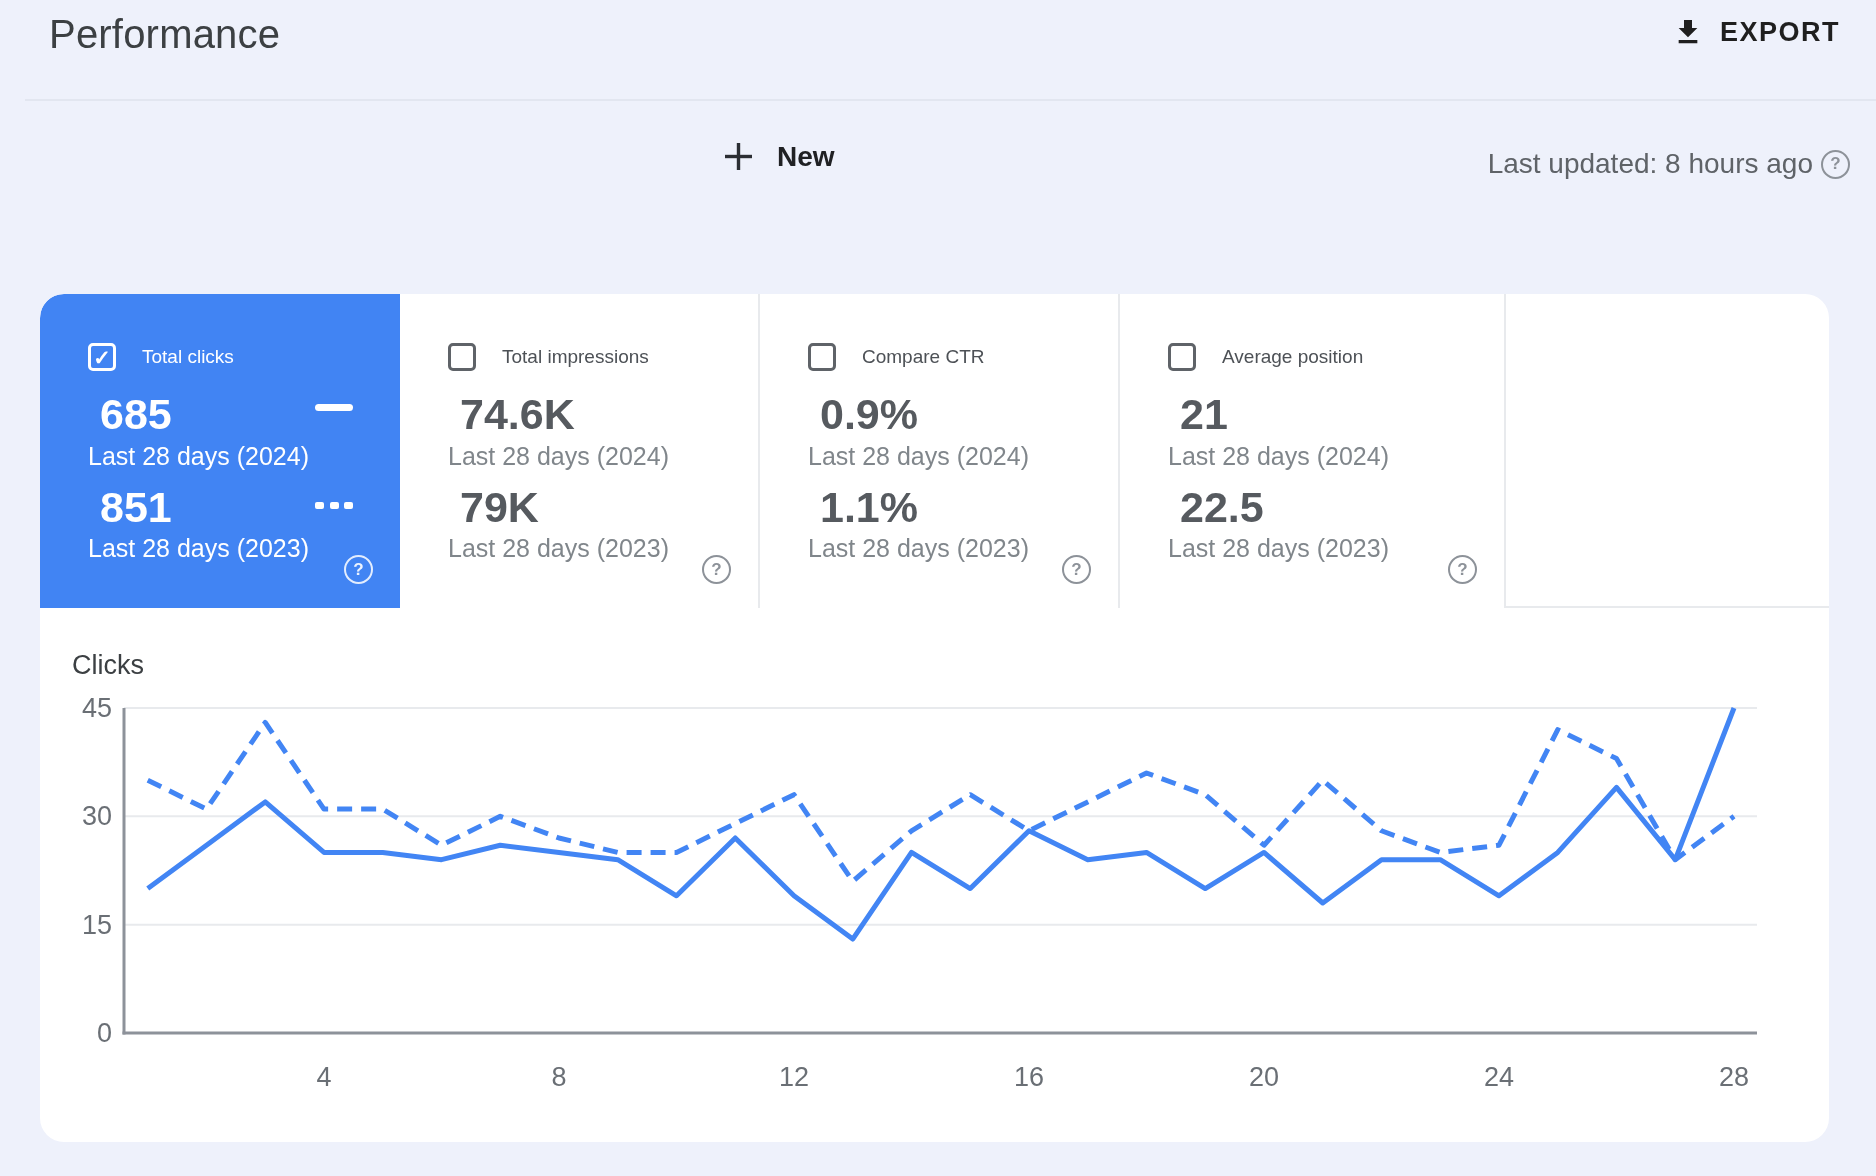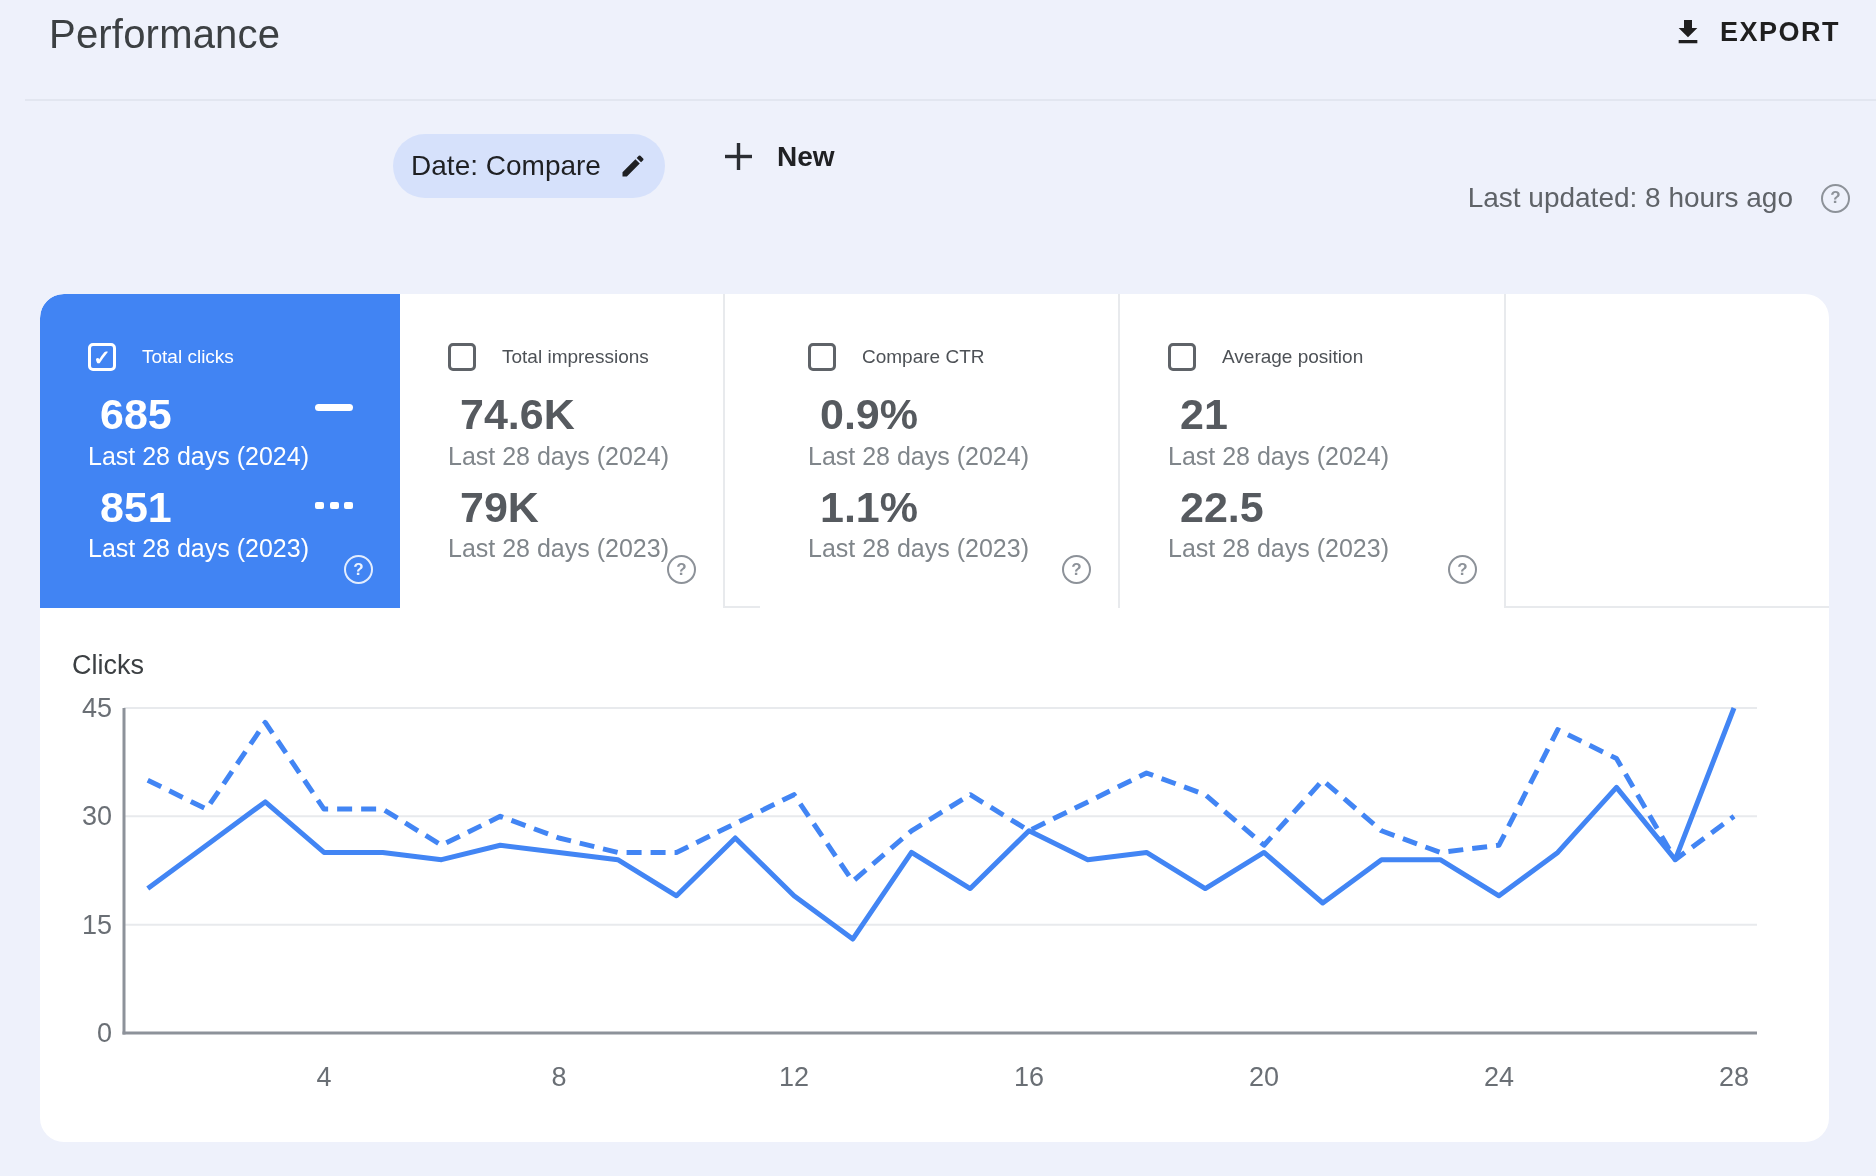--- a/index.html
+++ b/index.html
@@ -18,33 +18,33 @@
   
   .chip { position:absolute; top:134px; height:64px; background:#d6e1fb; border-radius:32px;
           display:flex; align-items:center; justify-content:center; gap:18px; cursor:pointer; }
   .chip-search { left:41px; width:332px; }
   .chip-date { left:393px; width:272px; }
   .chip-label { font-size:28px; color:#1f2023; }
   .chip svg { width:28px; height:28px; fill:#1f2023; }
   .new-btn { position:absolute; left:722px; top:140px; display:flex; align-items:center; gap:22px; cursor:pointer; }
   .new-btn svg { width:33px; height:33px; stroke:#2b2e33; stroke-width:3.4; }
   .new-label { font-size:28px; font-weight:600; color:#202124; }
-  .last-updated { position:absolute; right:26px; top:148px; display:flex; align-items:center; gap:28px;margin-top:34px; }
+  .last-updated { position:absolute; right:26px; top:148px; display:flex; align-items:center; gap:8px; }
   .last-updated-text { font-size:28px; color:#5f6368; }
   .help-circle { width:29px; height:29px; border:2.5px solid #8d9299; border-radius:50%;
                  display:flex; align-items:center; justify-content:center;
                  font-size:17px; font-weight:700; color:#8d9299; }
 
   
   .panel { position:absolute; left:40px; top:294px; width:1789px; height:848px;
            background:#ffffff; border-radius:24px; overflow:hidden; }
   .cards-row { position:absolute; left:0; top:0; width:100%; height:314px; border-bottom:2px solid #e8eaed; }
   .card { position:absolute; top:0; height:314px; border-right:2px solid #e8eaed; background:#fff; cursor:pointer; }
   .card-1 { left:0; width:360px; background:#4184f3; border-right:none; border-top-left-radius:24px; }
-  .card-2 { left:360px; width:325px; }
+  .card-2 { left:360px; width:360px; }
   .card-3 { left:720px; width:360px; }
   .card-4 { left:1080px; width:386px; }
 
   .cb-row { position:absolute; left:48px; top:49px; display:flex; align-items:center; gap:26px; }
   .checkbox { width:28px; height:28px; border:3px solid #5f6368; border-radius:5px; flex:0 0 auto;
               display:flex; align-items:center; justify-content:center; cursor:pointer;
               font-size:21px; font-weight:800; color:#ffffff; line-height:1; }
   .card-1 .checkbox { border-color:#ffffff; }
   .card-label { font-size:19px; font-weight:500; color:#4d5156; white-space:nowrap; }
   .card-1 .card-label { color:#ffffff; }
@@ -75,26 +75,20 @@
 
   <div class="page-title">Performance</div>
   <div class="export-btn">
     <svg viewBox="0 0 24 24">
         <path d="M19 9h-4V3H9v6H5l7 7 7-7zM5 18v2.5h14V18H5z"></path>
       </svg>
     <span class="export-label">EXPORT</span>
   </div>
   <div class="header-divider"></div>
 
-  <div class="chip chip-date">
-    <span class="chip-label">Date: Compare</span>
-    <svg viewBox="0 0 24 24">
-        <path d="M3 17.25V21h3.75L17.81 9.94l-3.75-3.75L3 17.25zM20.71 7.04a1 1 0 0 0 0-1.41l-2.34-2.34a1 1 0 0 0-1.41 0l-1.83 1.83 3.75 3.75 1.83-1.83z"></path>
-      </svg>
-  </div>
   <div class="new-btn">
     <svg viewBox="0 0 33 33" fill="none">
         <line x1="16.5" y1="3" x2="16.5" y2="30"></line>
         <line x1="3" y1="16.5" x2="30" y2="16.5"></line>
       </svg>
     <span class="new-label">New</span>
   </div>
   <div class="last-updated">
     <span class="last-updated-text">Last updated: 8 hours ago</span>
     <span class="help-circle">?</span>

